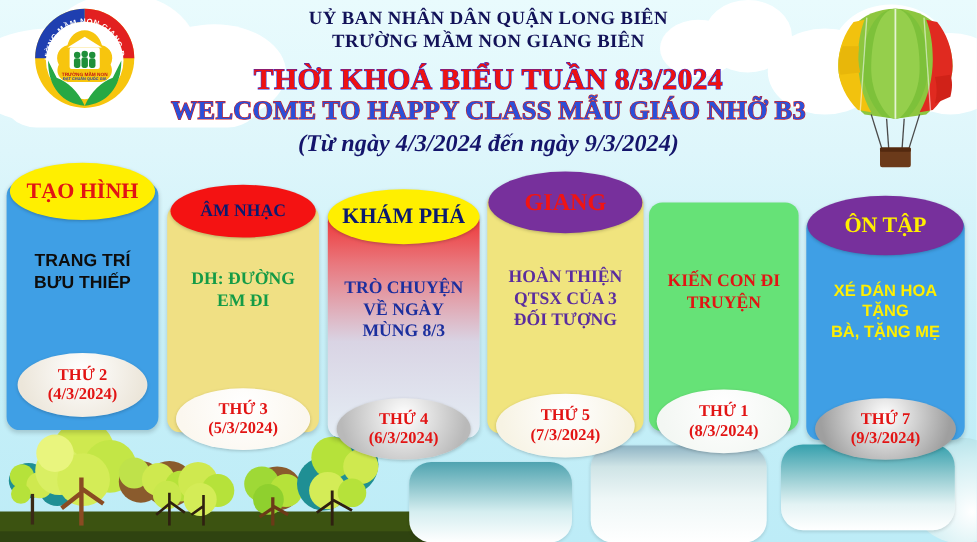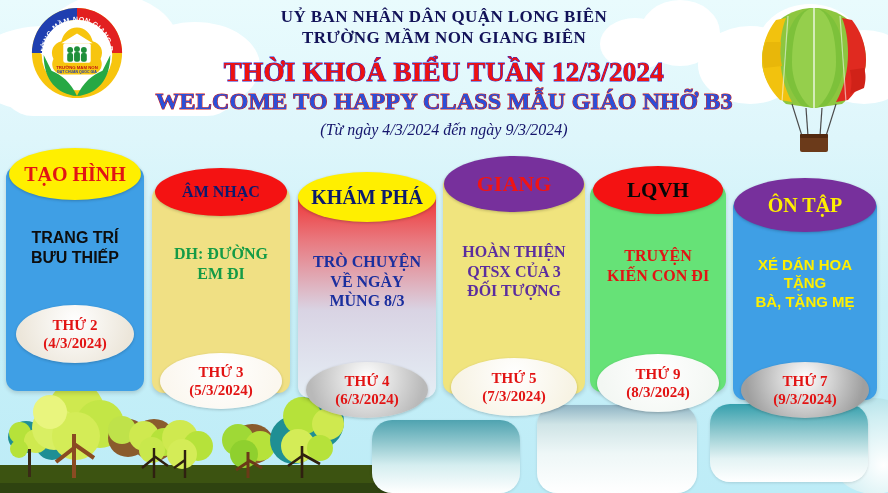--- a/index.html
+++ b/index.html
@@ -74,22 +74,22 @@
     color: #2b4fd8;
     letter-spacing: .2px;
     line-height: 28px;
     -webkit-text-stroke: 1.1px #d02020;
     paint-order: stroke fill;
   }
 
   #title-range {
     font-family: "Liberation Serif", serif;
     font-style: italic;
-    font-weight: normal;
-    font-size: 16px;
+    font-weight: bold;
+    font-size: 22px;
     color: #14146b;
     margin-top: 5px;
     line-height: 20px;
   }
 
   
   .card {
     position: absolute;
     z-index: 10;
     border-radius: 14px;
@@ -256,36 +256,36 @@
     <text x="50" y="70.5" text-anchor="middle" font-family="Liberation Sans, sans-serif" font-size="3.6" font-weight="bold" fill="#1f3fb0">ĐẠT CHUẨN QUỐC GIA</text>
     <path id="arcpath" d="M50 13 m-32 37 a32 32 0 0 1 64 0" fill="none"></path>
     <text font-family="Liberation Sans, sans-serif" font-size="7.2" font-weight="bold" fill="#ffffff" letter-spacing="0.4">
       <textPath href="#arcpath" startOffset="50%" text-anchor="middle">TRƯỜNG MẦM NON GIANG BIÊN</textPath>
     </text>
   </svg>
 
   <div id="header">
     <div class="org-line">UỶ BAN NHÂN DÂN QUẬN LONG BIÊN</div>
     <div class="org-line">TRƯỜNG MẦM NON GIANG BIÊN</div>
-    <div id="title-main">THỜI KHOÁ BIỂU TUẦN 12/3/2024</div>
+    <div id="title-main">THỜI KHOÁ BIỂU TUẦN 8/3/2024</div>
     <div id="title-sub">WELCOME TO HAPPY CLASS MẪU GIÁO NHỠ B3</div>
     <div id="title-range">(Từ ngày 4/3/2024 đến ngày 9/3/2024)</div>
   </div>
 
   <div id="cards-layer">
       <div class="card" id="card-1">
         <div class="card-body" style="background: rgb(63, 159, 229);"></div>
         <div class="card-topic" style="top: 80px; color: rgb(13, 13, 13); font-size: 16px; font-family: &quot;Liberation Sans&quot;, sans-serif;">
           <div>TRANG TRÍ</div>
           <div>BƯU THIẾP</div>
         </div>
         <div class="card-cap" style="width: 132px; height: 52px; background: rgb(255, 239, 0);">
           <span style="color: rgb(226, 20, 20); font-size: 20px;">TẠO HÌNH</span>
         </div>
-        <div class="card-day" style="width: 118px; height: 58px; bottom: 28px; background: radial-gradient(circle at 50% 28%, rgb(255, 255, 255) 0%, rgb(236, 230, 218) 78%);">
+        <div class="card-day" style="width: 118px; height: 58px; bottom: 12px; background: radial-gradient(circle at 50% 28%, rgb(255, 255, 255) 0%, rgb(236, 230, 218) 78%);">
           <span>THỨ 2</span>
           <span>(4/3/2024)</span>
         </div>
       </div>
       <div class="card" id="card-2">
         <div class="card-body" style="background: rgb(240, 224, 132);"></div>
         <div class="card-topic" style="top: 76px; color: rgb(20, 155, 70); font-size: 16px; font-family: &quot;Liberation Serif&quot;, serif;">
           <div>DH: ĐƯỜNG</div>
           <div>EM ĐI</div>
         </div>
@@ -323,28 +323,25 @@
           <span style="color: rgb(240, 20, 20); font-size: 22px;">GIANG</span>
         </div>
         <div class="card-day" style="width: 126px; height: 58px; bottom: -22px; background: radial-gradient(circle at 50% 28%, rgb(255, 255, 255) 0%, rgb(247, 243, 228) 78%);">
           <span>THỨ 5</span>
           <span>(7/3/2024)</span>
         </div>
       </div>
       <div class="card" id="card-5">
         <div class="card-body" style="background: rgb(102, 226, 119);"></div>
         <div class="card-topic" style="top: 80px; color: rgb(226, 20, 20); font-size: 16px; font-family: &quot;Liberation Serif&quot;, serif;">
+          <div>KIẾN CON ĐI</div>
           <div>TRUYỆN</div>
-          <div>KIẾN CON ĐI</div>
-        </div>
-        <div class="card-cap" style="width: 130px; height: 48px; background: rgb(244, 18, 18);">
-          <span style="color: rgb(7, 7, 7); font-size: 21px;">LQVH</span>
         </div>
         <div class="card-day" style="width: 122px; height: 58px; bottom: -20px; background: radial-gradient(circle at 50% 28%, rgb(255, 255, 255) 0%, rgb(243, 247, 243) 78%);">
-          <span>THỨ 9</span>
+          <span>THỨ 1</span>
           <span>(8/3/2024)</span>
         </div>
       </div>
       <div class="card" id="card-6">
         <div class="card-body" style="background: rgb(63, 159, 229);"></div>
         <div class="card-topic" style="top: 78px; color: rgb(255, 239, 0); font-size: 15px; font-family: &quot;Liberation Sans&quot;, sans-serif;">
           <div>XÉ DÁN HOA TẶNG</div>
           <div>BÀ, TẶNG MẸ</div>
         </div>
         <div class="card-cap" style="width: 142px; height: 54px; background: rgb(119, 48, 156);">

